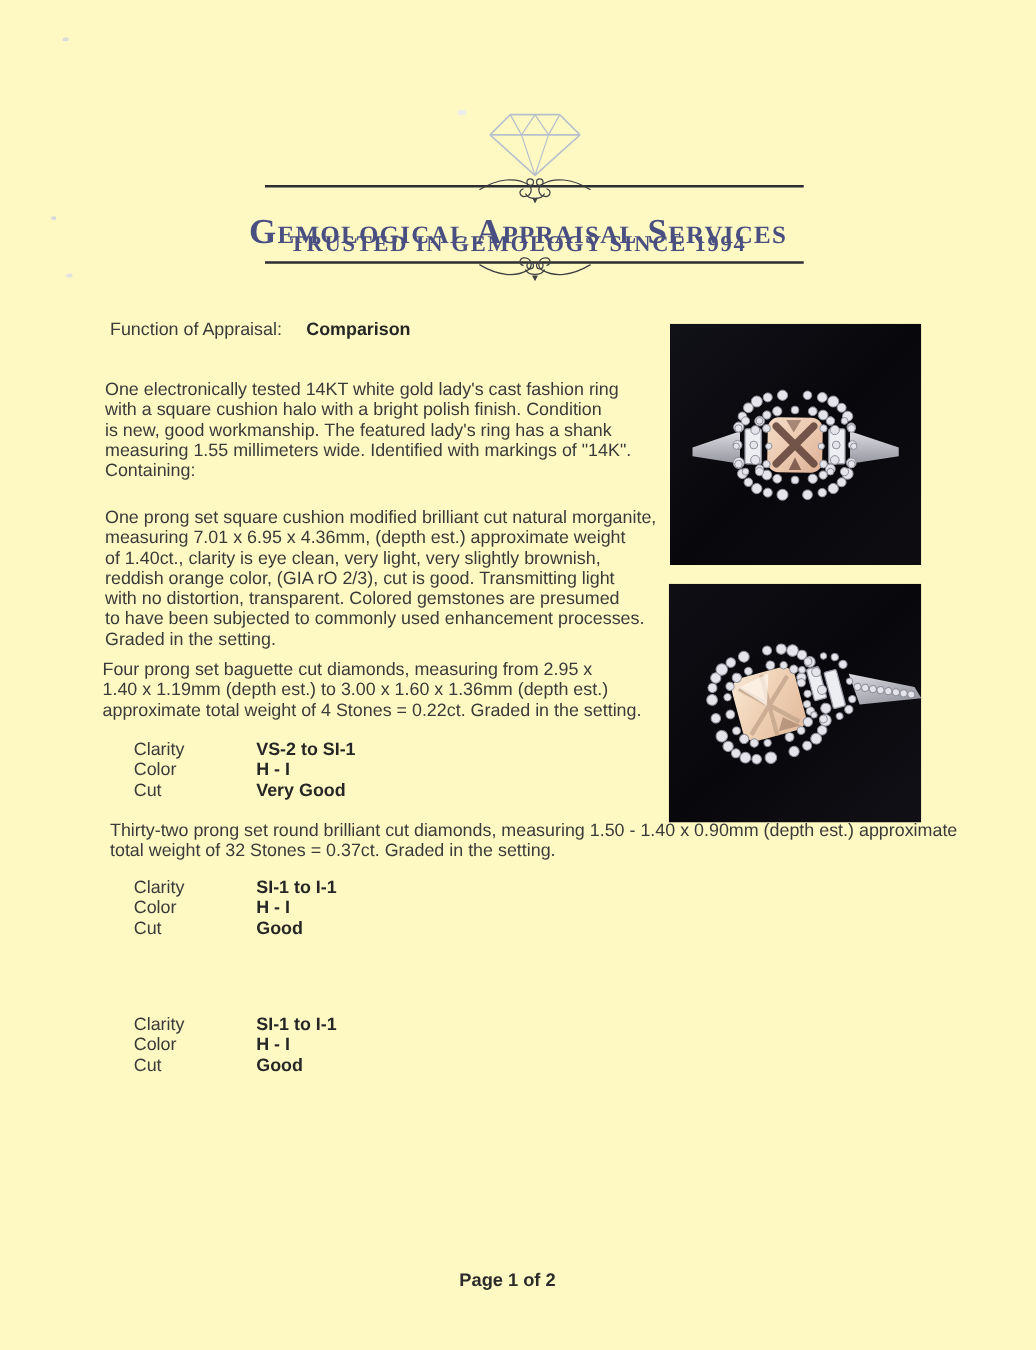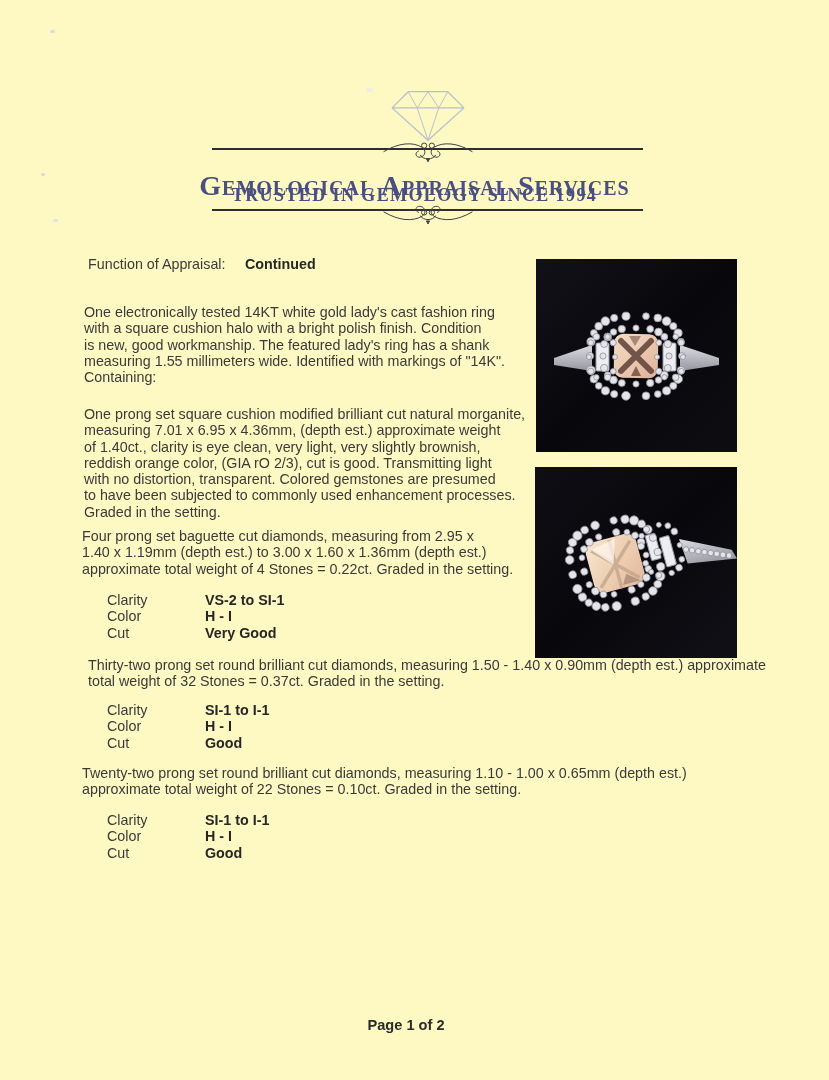--- a/index.html
+++ b/index.html
@@ -80,21 +80,21 @@
     <path d="M118 13 C98 25 80 26 68 19 C62 16 63 7 70 6 C76 5 78 12 72 14"></path>
     <circle cx="55" cy="14" r="3.4"></circle>
       <circle cx="65" cy="14" r="3.4"></circle>
     <path d="M50 18 C53 25 67 25 70 18"></path>
     <path d="M58 25 L60 29 L62 25 Z" fill="#3f4044"></path>
   </svg>
 
   <div class="meta">
     <div class="meta-row">
       <span class="m-label">Function of Appraisal:</span>
-      <span class="m-value">Continued</span>
+      <span class="m-value">Comparison</span>
     </div>
   </div>
 
   <div class="para para-desc">One electronically tested 14KT white gold lady's cast fashion ring
 with a square cushion halo with a bright polish finish. Condition
 is new, good workmanship. The featured lady's ring has a shank
 measuring 1.55 millimeters wide. Identified with markings of "14K".
 Containing:</div>
   <div class="para para-morganite">One prong set square cushion modified brilliant cut natural morganite,
 measuring 7.01 x 6.95 x 4.36mm, (depth est.) approximate weight
@@ -133,22 +133,20 @@
     <div class="g-row">
       <span class="g-label">Color</span>
       <span class="g-val">H - I</span>
     </div>
     <div class="g-row">
       <span class="g-label">Cut</span>
       <span class="g-val">Good</span>
     </div>
   </div>
 
-  <div class="para para-round22">Twenty-two prong set round brilliant cut diamonds, measuring 1.10 - 1.00 x 0.65mm (depth est.)
-approximate total weight of 22 Stones = 0.10ct. Graded in the setting.</div>
 
   <div class="grade-table gt-3">
     <div class="g-row">
       <span class="g-label">Clarity</span>
       <span class="g-val">SI-1 to I-1</span>
     </div>
     <div class="g-row">
       <span class="g-label">Color</span>
       <span class="g-val">H - I</span>
     </div>

